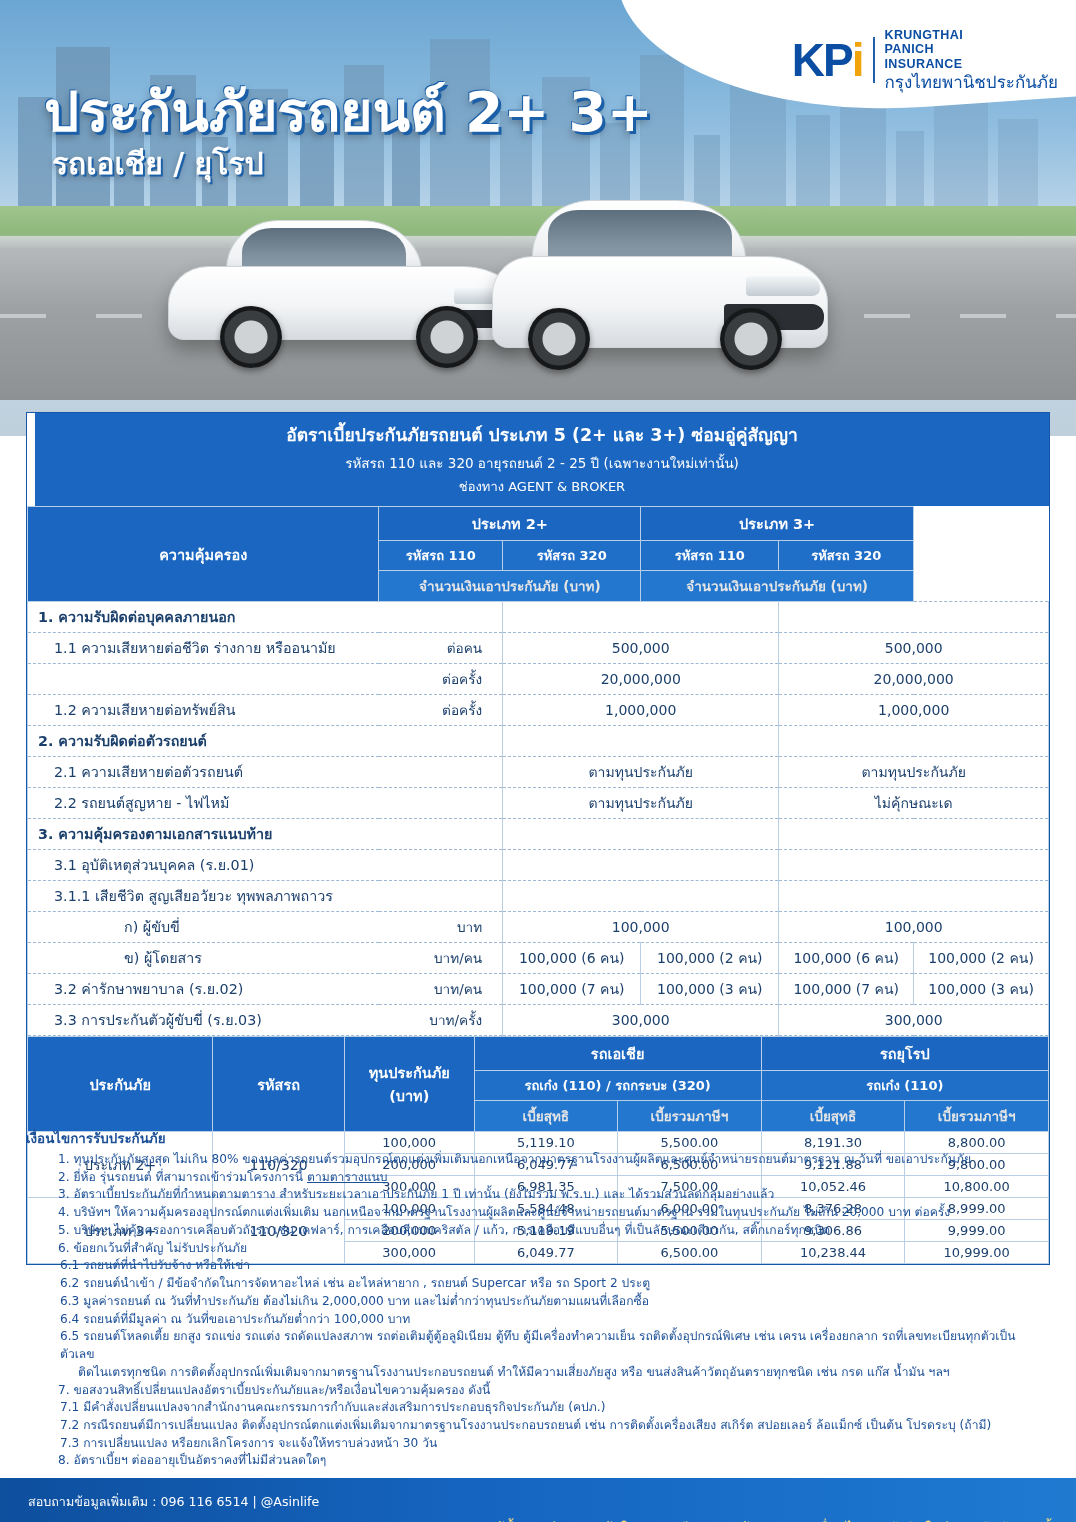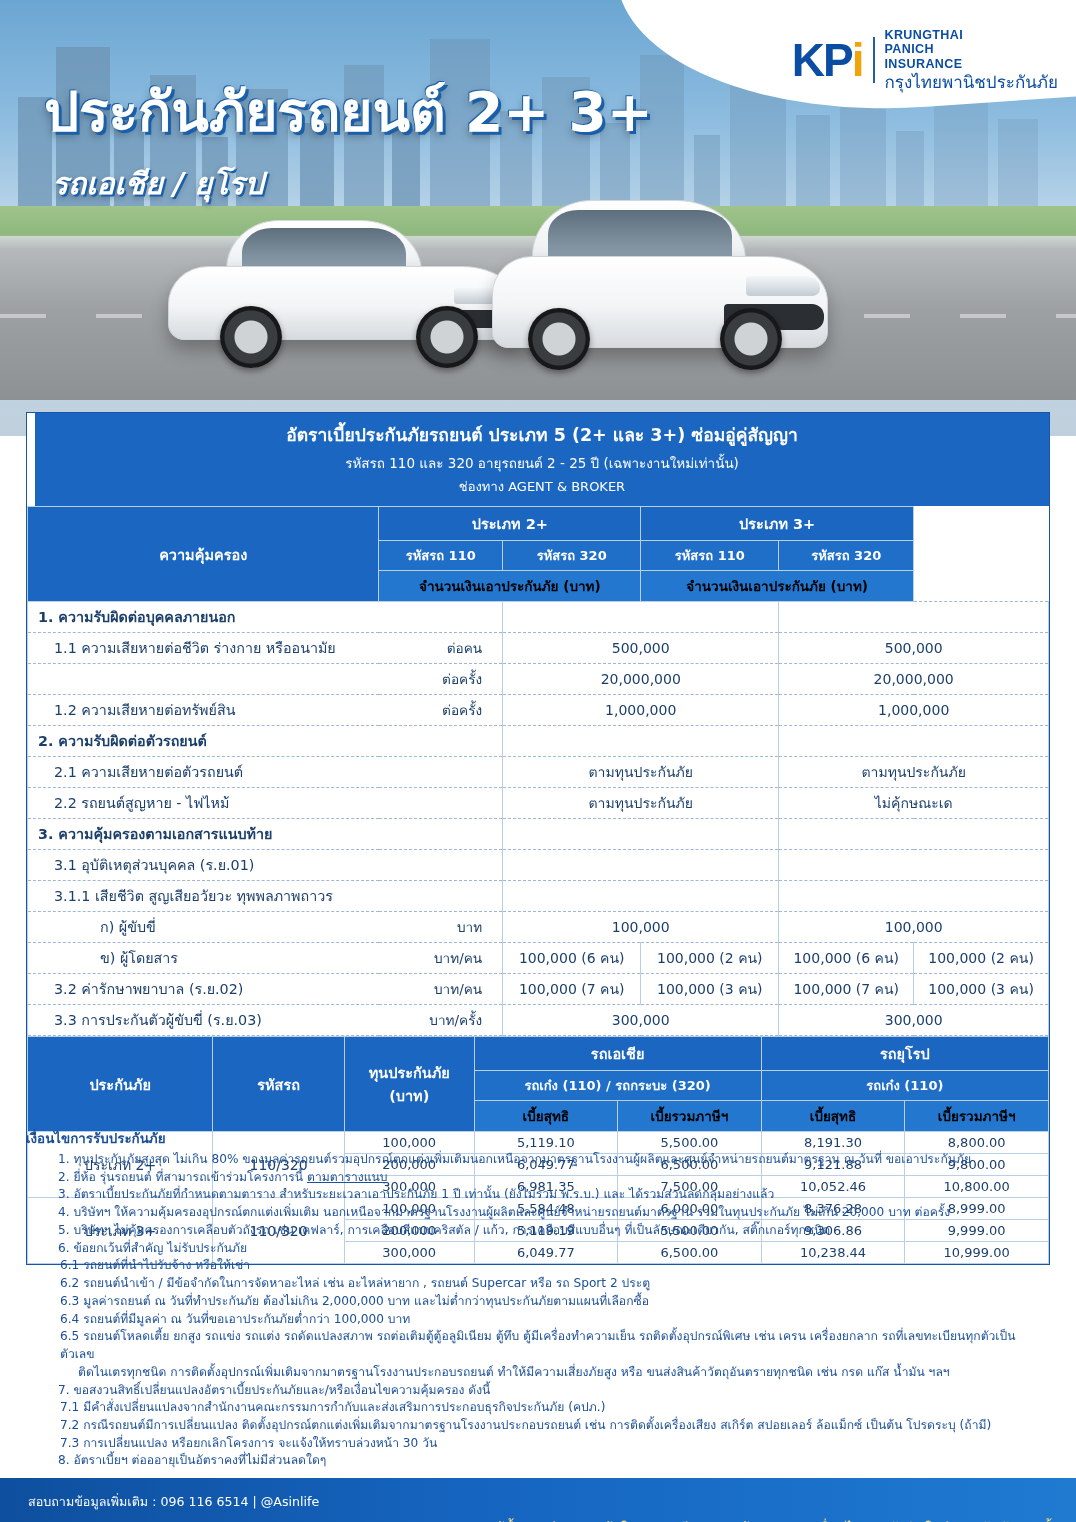--- a/index.html
+++ b/index.html
@@ -67,25 +67,24 @@
   .logo-txt .l3 { font-size:17px; color:#0b4da2; margin-top:2px; }
   .logo-bar { width:2px; height:46px; background:#0b4da2; opacity:.9; }
 
   .hero-title {
     position:absolute; left:44px; top:68px;
     font-size:55px; font-weight:bold; color:#ffffff;
     text-shadow:3px 3px 0 #1b5fa8, -1px -1px 0 #1b5fa8, 0 4px 8px rgba(0,0,0,.35);
     letter-spacing:0px; white-space:nowrap;
   }
   .hero-sub {
-    position:absolute; left:52px; top:160px;
+    position:absolute; left:52px; top:140px;
     font-size:30px; font-weight:bold; color:#ffffff;
     text-shadow:2px 2px 0 #1b5fa8, 0 3px 6px rgba(0,0,0,.35);
     white-space:nowrap;
-    font-style:italic;
   }
 
   
   .car { position:absolute; }
   .car-body {
     position:absolute; background:linear-gradient(180deg,#ffffff 0%,#f2f4f6 55%,#d7dbdf 100%);
     border-radius:40px 62px 16px 16px / 38px 46px 16px 16px;
     box-shadow:0 10px 18px rgba(0,0,0,.28);
     border:1px solid #cfd4d8;
   }
@@ -119,29 +118,29 @@
   }
   .panel-head .t1 { font-size:17.5px; font-weight:bold; }
   .panel-head .t2 { font-size:13.5px; margin-top:3px; }
   .panel-head .t3 { font-size:13px; margin-top:2px; }
 
   table { border-collapse:collapse; width:100%; }
   td, th { border:1px solid #b9cfe6; }
 
   .th-blue { background:#1a66c0; color:#fff; font-weight:bold; text-align:center; font-size:14.5px; padding:5px 4px; }
   .th-blue2 { background:#1f6fc9; color:#fff; font-weight:bold; text-align:center; font-size:13px; padding:4px; }
-  .th-blue3 { background:#2477cf; color:#000000; font-weight:bold; text-align:center; font-size:13.5px; padding:4px; }
+  .th-blue3 { background:#2477cf; color:#e5e5e5; font-weight:bold; text-align:center; font-size:13.5px; padding:4px; }
 
   .cov-label { font-size:14.3px; color:#1b3f6b; padding:4px 6px 4px 10px; border-bottom:1px dashed #9fb9d4; border-top:none; }
   .row-dash td { border-top:1px dashed #9fb9d4; border-bottom:1px dashed #9fb9d4; }
   .unit { font-size:13.6px; color:#1b3f6b; text-align:right; padding-right:14px; white-space:nowrap; }
   .val { font-size:14px; color:#1b3f6b; text-align:center; white-space:nowrap; }
   .ind1 { padding-left:26px; }
   .ind2 { padding-left:26px; }
-  .ind3 { padding-left:72px; }
+  .ind3 { padding-left:96px; }
   .bold { font-weight:bold; }
 
   
   .prem td { font-size:13px; color:#1b3f6b; text-align:center; padding:3px 4px; }
   .prem .lab { font-size:14px; }
 
   
   .cond {
     position:absolute; left:26px; top:1128px; width:1024px;
     color:#1b4f96;

